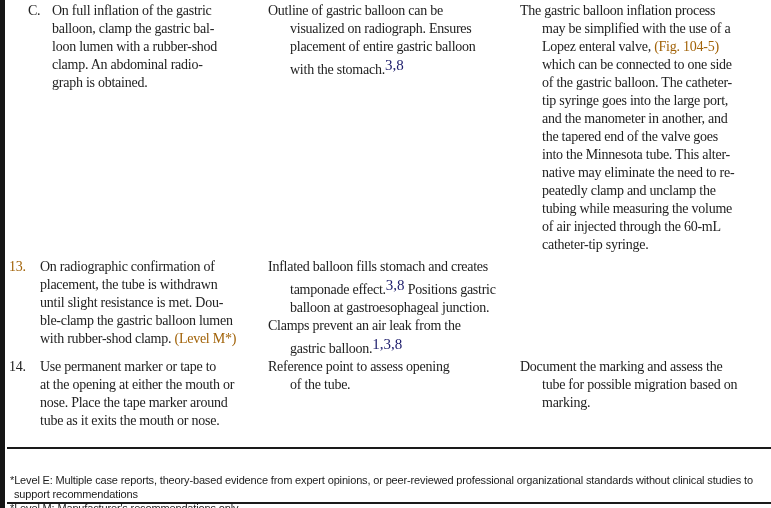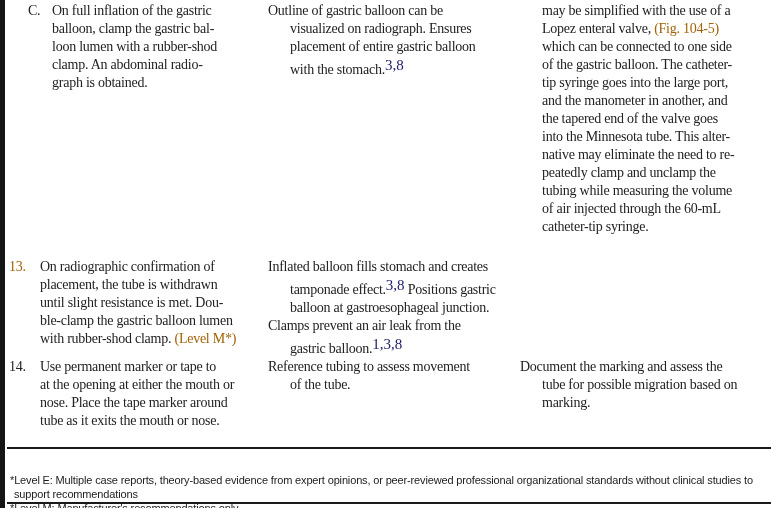--- a/index.html
+++ b/index.html
@@ -56,20 +56,21 @@
           </div>
       </div>
     </div>
     <div class="cell">
         <div class="line"><span>Outline of gastric balloon can be</span></div>
         <div class="line cont"><span>visualized on radiograph. Ensures</span></div>
         <div class="line cont"><span>placement of entire gastric balloon</span></div>
         <div class="line cont"><span>with the stomach.</span><span class="sup">3,8</span></div>
       </div>
     <div class="cell">
+        <div class="line"><span>The gastric balloon inflation process</span></div>
         <div class="line cont"><span>may be simplified with the use of a</span></div>
         <div class="line cont"><span>Lopez enteral valve, </span><span class="navy">(Fig. 104-5)</span></div>
         <div class="line cont"><span>which can be connected to one side</span></div>
         <div class="line cont"><span>of the gastric balloon. The catheter-</span></div>
         <div class="line cont"><span>tip syringe goes into the large port,</span></div>
         <div class="line cont"><span>and the manometer in another, and</span></div>
         <div class="line cont"><span>the tapered end of the valve goes</span></div>
         <div class="line cont"><span>into the Minnesota tube. This alter-</span></div>
         <div class="line cont"><span>native may eliminate the need to re-</span></div>
         <div class="line cont"><span>peatedly clamp and unclamp the</span></div>
@@ -108,21 +109,21 @@
         <span class="steplabel">14.</span>
         <div class="steptext">
             <div class="line"><span>Use permanent marker or tape to</span></div>
             <div class="line"><span>at the opening at either the mouth or</span></div>
             <div class="line"><span>nose. Place the tape marker around</span></div>
             <div class="line"><span>tube as it exits the mouth or nose.</span></div>
           </div>
       </div>
     </div>
     <div class="cell">
-        <div class="line"><span>Reference tubing to assess movement</span></div>
+        <div class="line"><span>Reference point to assess opening</span></div>
         <div class="line cont"><span>of the tube.</span></div>
       </div>
     <div class="cell">
         <div class="line"><span>Document the marking and assess the</span></div>
         <div class="line cont"><span>tube for possible migration based on</span></div>
         <div class="line cont"><span>marking.</span></div>
       </div>
   </div>
 
 </div>

